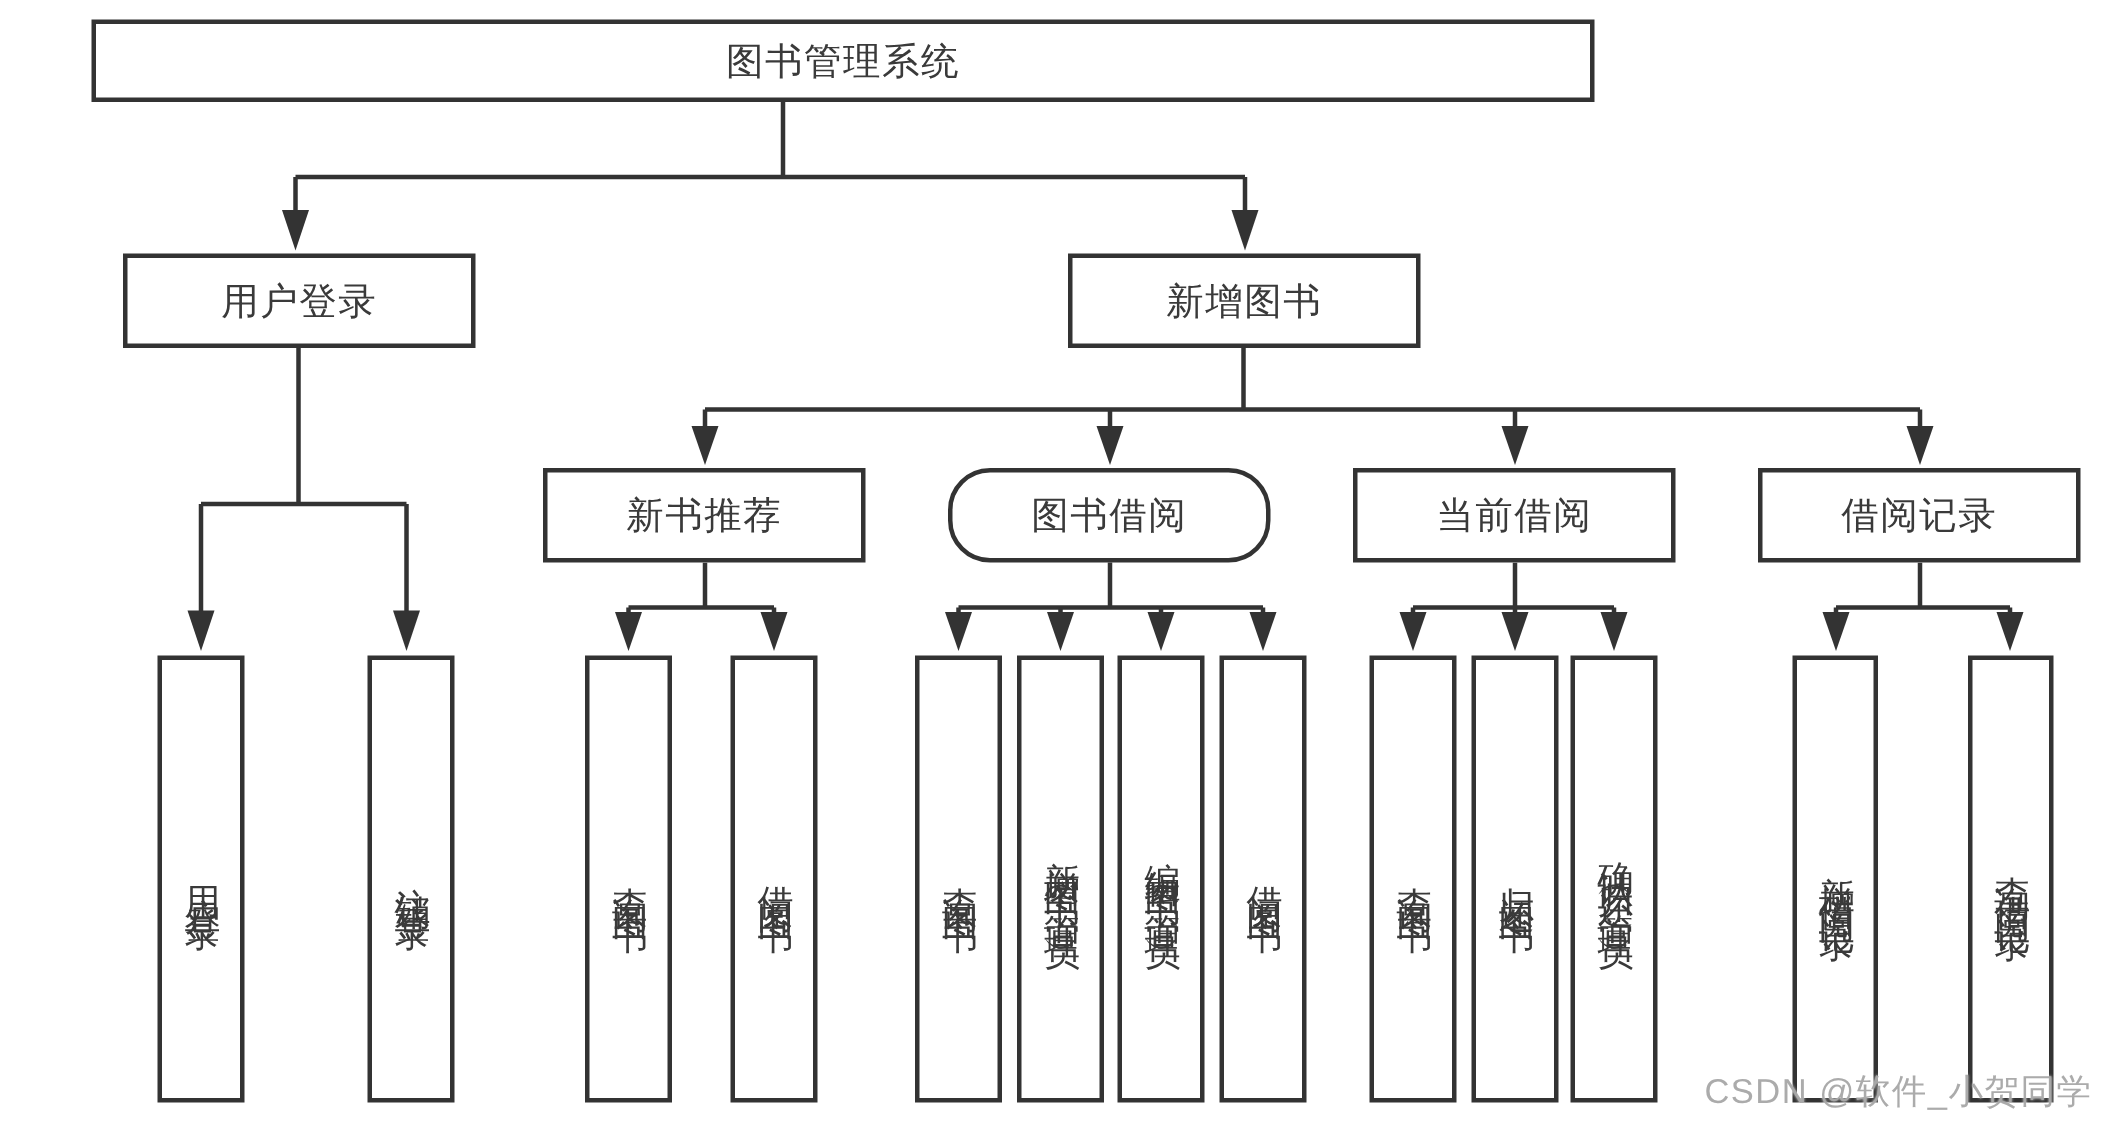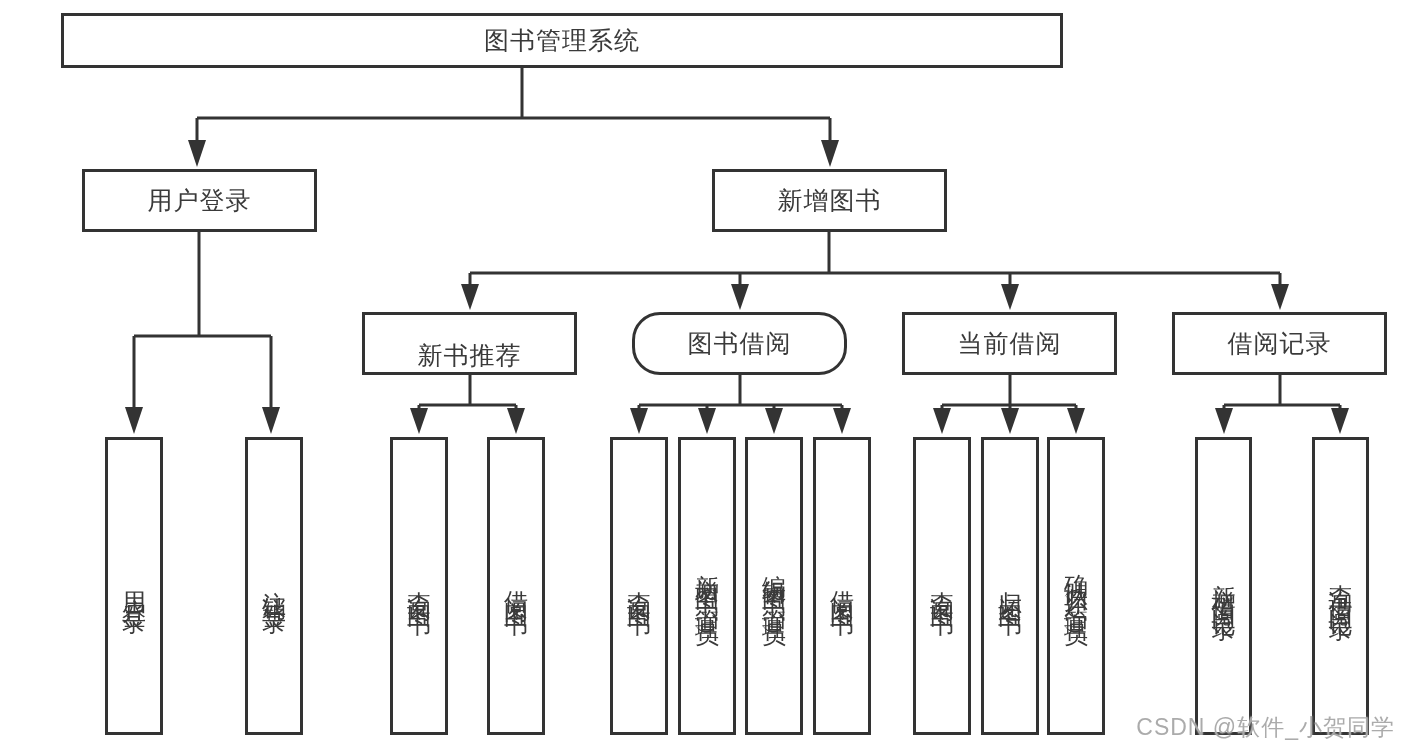--- a/index.html
+++ b/index.html
@@ -117,21 +117,21 @@
     <span>图书管理系统</span>
   </div>
 
   <div class="node h-node lvl2" style="left:82px;">
     <span>用户登录</span>
   </div>
   <div class="node h-node lvl2" style="left:712px;">
     <span>新增图书</span>
   </div>
 
-  <div class="node h-node lvl3" style="left:362px;align-items:flex-end;">
+  <div class="node h-node lvl3" style="left:362px;">
     <span>新书推荐</span>
   </div>
   <div class="node h-node lvl3" style="left:632px;border-radius:28px;">
     <span>图书借阅</span>
   </div>
   <div class="node h-node lvl3" style="left:1172px;">
     <span>借阅记录</span>
   </div>
   <div class="node h-node lvl3" style="left:902px;">
     <span>当前借阅</span>

